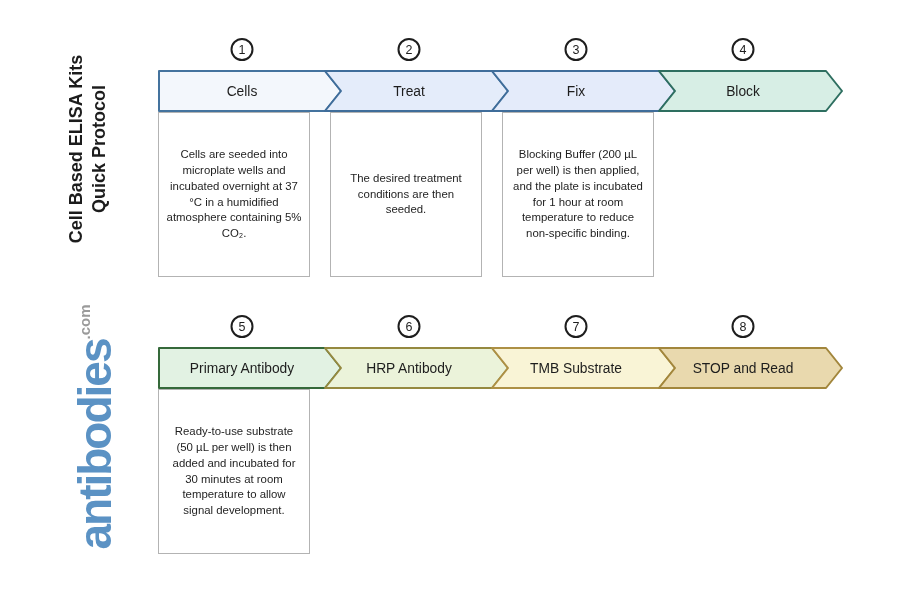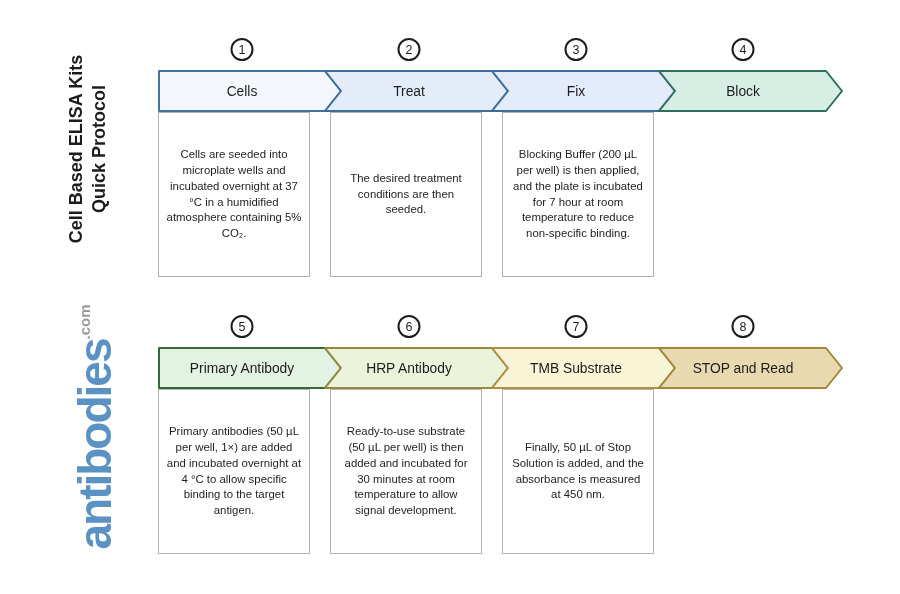--- a/index.html
+++ b/index.html
@@ -82,21 +82,21 @@
       <text class="arrow-label" x="585" y="26">Block</text>
     </svg>
     <div class="boxes">
       <div class="desc-box">
           <p>Cells are seeded into microplate wells and incubated overnight at 37 °C in a humidified atmosphere containing 5% CO₂.</p>
         </div>
       <div class="desc-box">
           <p>The desired treatment conditions are then seeded.</p>
         </div>
       <div class="desc-box">
-          <p>Blocking Buffer (200 µL per well) is then applied, and the plate is incubated for 7 hour at room temperature to reduce non-specific binding.</p>
+          <p>Blocking Buffer (200 µL per well) is then applied, and the plate is incubated for 1 hour at room temperature to reduce non-specific binding.</p>
         </div>
     </div>
   </section>
 
   <section class="row row-2">
     <div class="circle-strip">
       <div class="num-circle" style="left:84px">
           <span>5</span>
         </div>
       <div class="num-circle" style="left:251px">
@@ -114,24 +114,18 @@
       <polygon points="167,1 334,1 350,21 334,41 167,41 183,21" fill="#ebf3da" stroke="#958940"></polygon>
       <polygon points="334,1 501,1 517,21 501,41 334,41 350,21" fill="#f9f4d6" stroke="#ad9045"></polygon>
       <polygon points="501,1 668,1 684,21 668,41 501,41 517,21" fill="#e9d9ae" stroke="#a2863c"></polygon>
       <text class="arrow-label" x="84" y="26">Primary Antibody</text>
       <text class="arrow-label" x="251" y="26">HRP Antibody</text>
       <text class="arrow-label" x="418" y="26">TMB Substrate</text>
       <text class="arrow-label" x="585" y="26">STOP and Read</text>
     </svg>
     <div class="boxes">
       <div class="desc-box">
-          <p>Primary antibodies (50 µL per well, 1×) are added and incubated overnight at 4 °C to allow specific binding to the target antigen.</p>
-        </div>
-      <div class="desc-box">
           <p>Ready-to-use substrate (50 µL per well) is then added and incubated for 30 minutes at room temperature to allow signal development.</p>
-        </div>
-      <div class="desc-box">
-          <p>Finally, 50 µL of Stop Solution is added, and the absorbance is measured at 450 nm.</p>
         </div>
     </div>
   </section>
 
 </div>
 
 </body></html>

